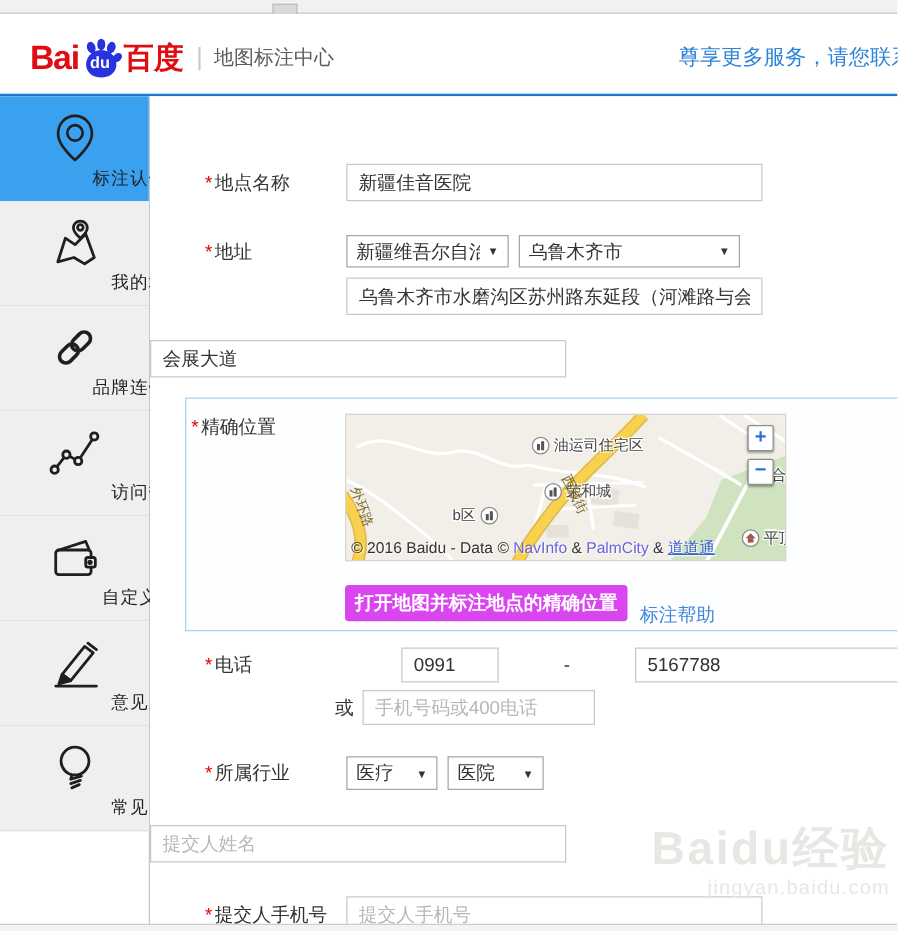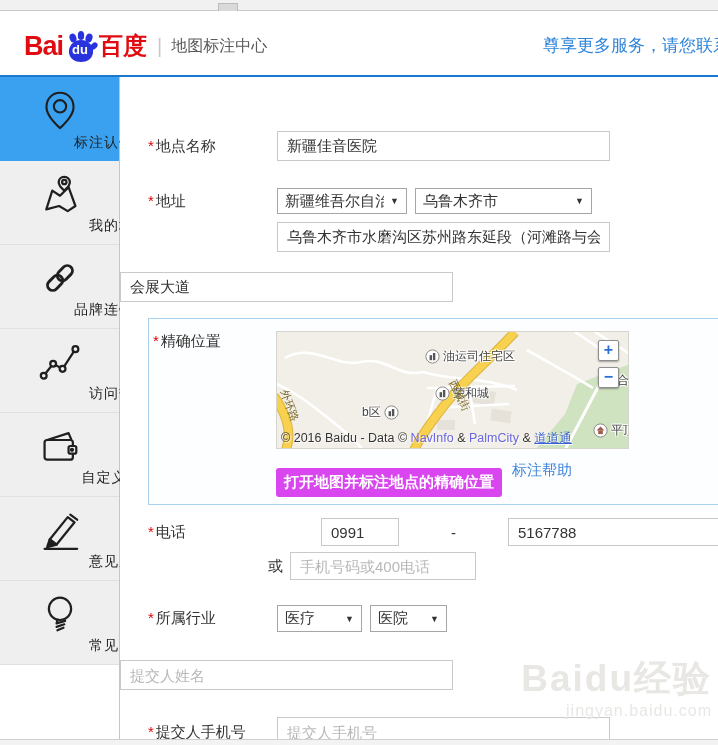--- a/index.html
+++ b/index.html
@@ -35,21 +35,21 @@
     border-bottom:1px solid #e0e0e0; cursor:pointer; text-align:center; }
   .side-item.active { background:#3aa1f0; border-bottom:none; }
   .side-item .ic { position:absolute; top:7px; left:0; width:100%; height:52px;
     display:flex; align-items:center; justify-content:center; }
   .side-item .lbl { position:absolute; bottom:9px; width:100%; font-size:14px;
     color:#1f1f1f; letter-spacing:1px; }
   .side-item svg { stroke:#1f1f1f; fill:none; stroke-width:2.6; stroke-linecap:round; stroke-linejoin:round; }
   
   .main { position:absolute; top:77px; left:120px; width:598px; height:668px; background:#fff; }
   .row { position:absolute; left:0; display:flex; align-items:center; }
-  .flabel { width:157px; padding-left:28px; position:relative; font-size:15px; color:#333; }
+  .flabel { width:157px; padding-left:44px; position:relative; font-size:15px; color:#333; }
   .flabel .star { color:#e60000; margin-right:2px; }
   .txt { border:1px solid #c9c9c9; background:#fff; font-size:15px; color:#333;
     padding:0 9px; font-family:inherit; outline:none; }
   .txt::placeholder { color:#b8b8b8; }
   .sel { border:1px solid #a6a6a6; background:#fff; display:flex; align-items:center;
     justify-content:space-between; padding:0 7px; font-size:15px; cursor:pointer; }
   .sel .arr { font-size:9px; color:#333; margin-left:6px; }
   
   .panel { position:absolute; left:28px; top:241px; width:585px; height:187px;
     border:1px solid #a9d1f0; background:#fdfeff; }
@@ -68,21 +68,21 @@
     font-size:16px; line-height:18px; text-align:center; cursor:pointer;
     box-shadow:0 1px 2px rgba(0,0,0,.35); }
   .attrib { position:absolute; left:4px; bottom:1px; font-size:12.5px; color:#333;
     white-space:nowrap; text-shadow:1px 1px 0 rgba(255,255,255,.8); }
   .attrib a { text-decoration:none; }
   .attrib .lk1 { color:#6c66dd; } .attrib .lk2 { color:#6c66dd; }
   .attrib .lk3 { color:#3b62d5; text-decoration:underline; }
   .open-map-btn { position:absolute; left:127px; top:149px; width:226px; height:29px;
     background:#d946ef; color:#fff; font-weight:bold; font-size:15px; border:none;
     border-radius:3px; cursor:pointer; font-family:inherit; }
-  .help-link { position:absolute; left:363px; top:142px; color:#3f86db; font-size:15px;
+  .help-link { position:absolute; left:363px; top:164px; color:#3f86db; font-size:15px;
     text-decoration:none; cursor:pointer; }
   
   .watermark { position:absolute; right:6px; top:660px; text-align:right;
     color:#e9e7e4; pointer-events:none; z-index:5; line-height:1; }
   .watermark .wm1 { font-size:37px; font-weight:bold; letter-spacing:2px; }
   .watermark .wm2 { font-size:16px; margin-top:6px; letter-spacing:1px; }
 </style>
 </head>
 <body>
 
@@ -307,21 +307,21 @@
   </div>
 
   <div class="row" style="top:475px; height:28px;">
     <div class="flabel"></div>
     <span style="margin-left:-9px; margin-right:7px;">或</span>
     <input class="txt" style="width: 186px; height: 28px;" placeholder="手机号码或400电话">
   </div>
 
   <div class="row" style="top:528px; height:27px;">
     <div class="flabel"><span class="star">*</span><span>所属行业</span></div>
-    <div class="sel" style="width:85px; height:27px; margin-right:8px;">
+    <div class="sel" style="width:73px; height:27px; margin-right:8px;">
       <span>医疗</span>
       <span class="arr">▼</span>
     </div>
     <div class="sel" style="width:77px; height:27px;">
       <span>医院</span>
       <span class="arr">▼</span>
     </div>
   </div>
 
   <div class="row" style="top:583px; height:30px;">

